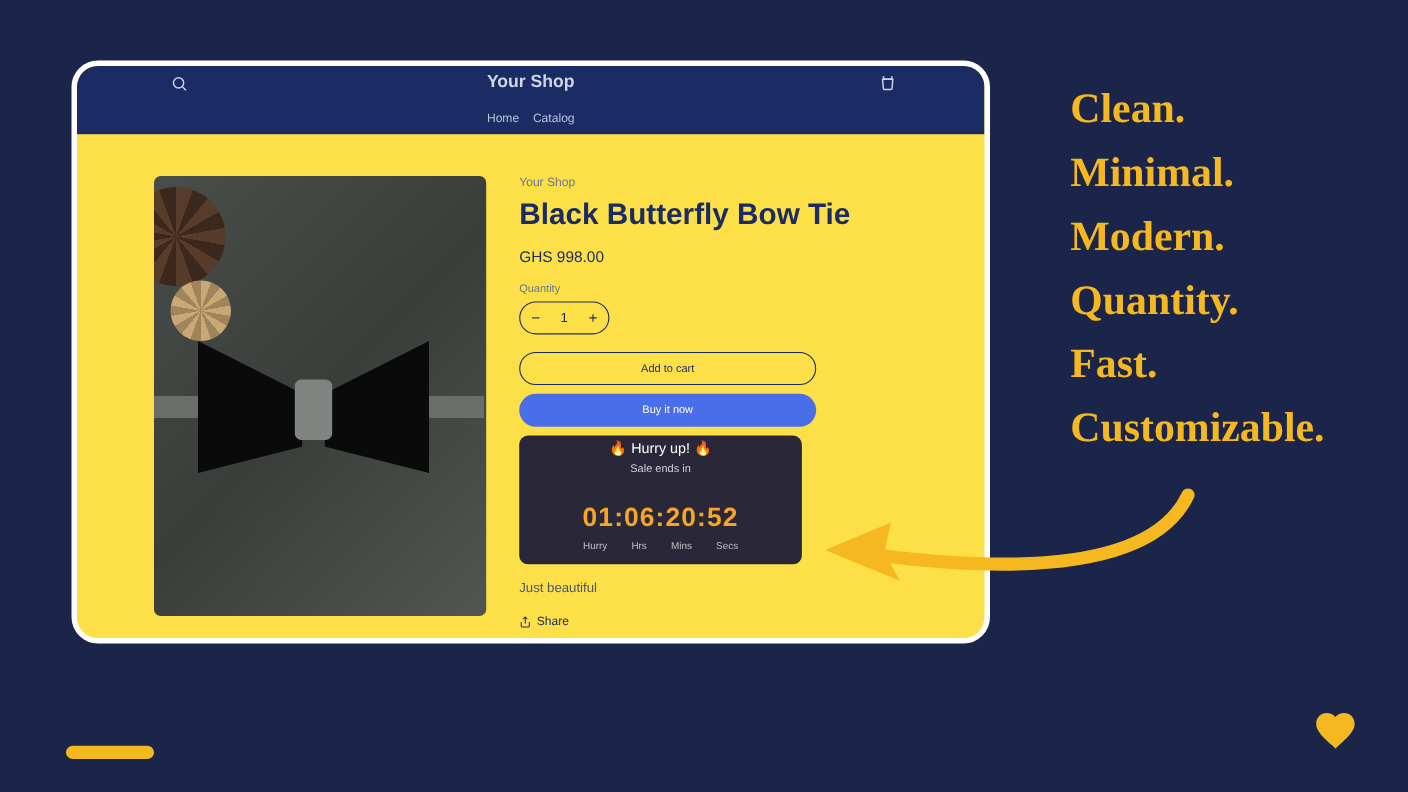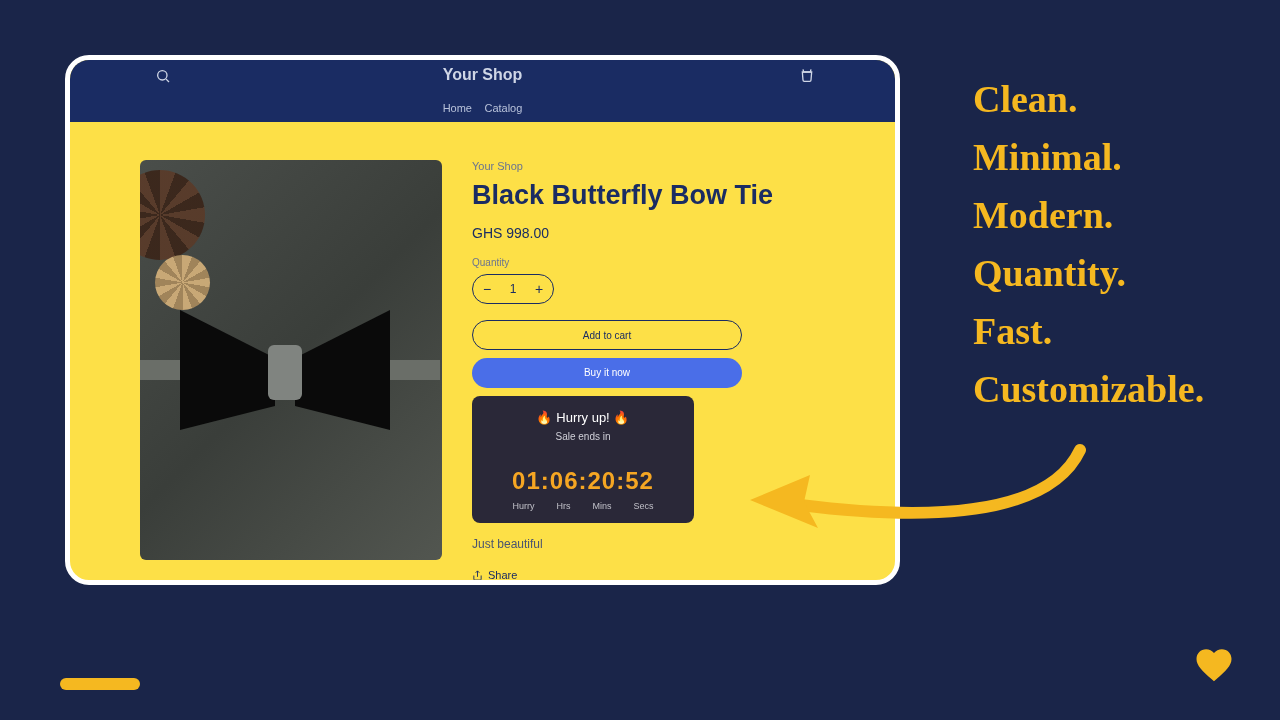--- a/index.html
+++ b/index.html
@@ -183,24 +183,24 @@
     background: transparent;
     color: #1a2c63;
   }
   .btn-primary {
     background: #4a6ee8;
     color: #fff;
     border: none;
   }
 
   .countdown-box {
-    width: 222px;
+    width: 257px;
     background: #2a2838;
     border-radius: 8px;
-    padding: 14px 16px 12px;
+    padding: 4px 16px 12px;
     text-align: center;
     margin-top: 4px;
     margin-bottom: 14px;
   }
   .hurry {
     color: #fff;
     font-size: 13px;
     font-weight: 500;
   }
   .sale-ends {

